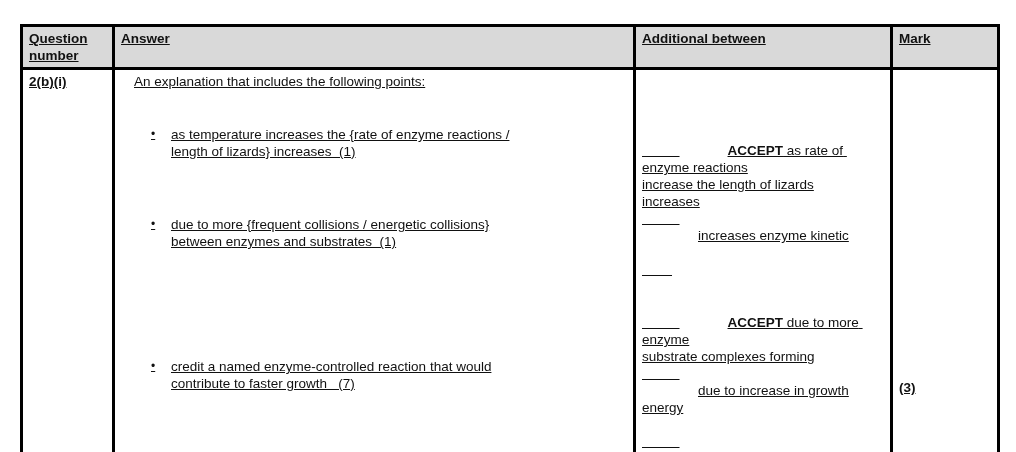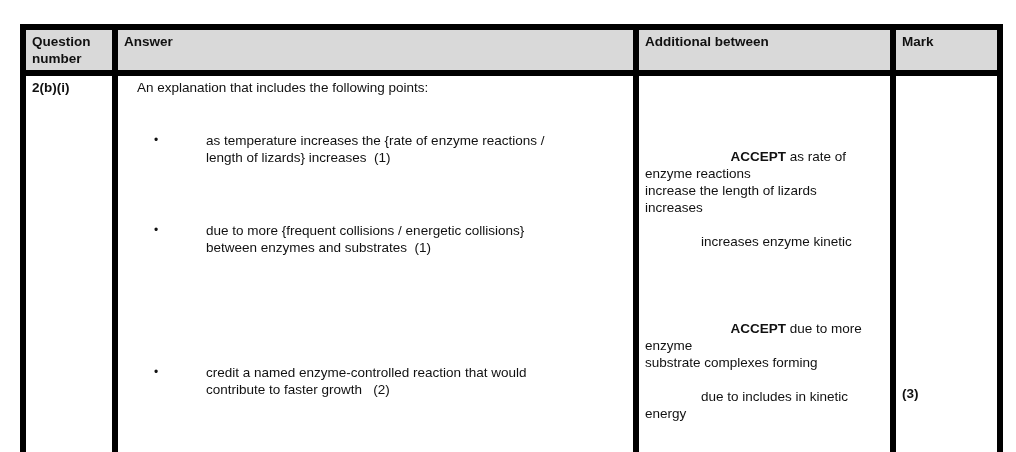--- a/index.html
+++ b/index.html
@@ -16,24 +16,25 @@
     left: 20px;
     top: 24px;
     width: 977px;
     border-collapse: collapse;
     table-layout: fixed;
     border: 2px solid #000000;
     font-size: 13.5px;
     line-height: 17px;
   }
   .ms-table th, .ms-table td {
-    border: 6px solid #000000;
+    border: 3px solid #000000;
     vertical-align: top;
     padding: 3px 6px;
     overflow: hidden;
+    text-decoration: underline;
   }
   .ms-table thead th {
     background: #d9d9d9;
     text-align: left;
     font-weight: bold;
     height: 31px;
     font-size: 13.5px;
   }
   .ms-table tbody td {
     height: 351px;
@@ -47,21 +48,20 @@
   }
   .bullet-row .bullet-glyph {
     width: 20px;
     margin-left: 30px;
     flex: 0 0 auto;
     font-size: 12px;
   }
   .bullet-row .bullet-text {
     white-space: pre-wrap;
     flex: 1 1 auto;
-    margin-left: 32px;
   }
   .b1 { margin-top: 36px; }
   .b2 { margin-top: 56px; }
   .b3 { margin-top: 108px; }
   .gblock { white-space: pre-wrap; }
   .g1 { margin-top: 52px; }
   .g2 { margin-top: 19px; }
   .accept-label { font-weight: bold; margin-left: 48px; }
   .indent-line {
     white-space: pre-wrap;
@@ -103,34 +103,34 @@
 length of lizards} increases  (1)</div>
         </div>
         <div class="bullet-row b2">
           <span class="bullet-glyph">•</span>
           <div class="bullet-text">due to more {frequent collisions / energetic collisions}
 between enzymes and substrates  (1)</div>
         </div>
         <div class="bullet-row b3">
           <span class="bullet-glyph">•</span>
           <div class="bullet-text">credit a named enzyme-controlled reaction that would
-contribute to faster growth   (2)</div>
+contribute to faster growth   (7)</div>
         </div>
       </td>
       <td>
         <div class="gblock g1">
           <span class="accept-label">ACCEPT</span><span> as rate of enzyme reactions
 increase the length of lizards
 increases</span>
           <div class="indent-line">increases enzyme kinetic</div>
         </div>
         <div class="gblock g2">
           <span class="accept-label">ACCEPT</span><span> due to more enzyme
 substrate complexes forming</span>
-          <div class="indent-line">due to includes in kinetic
+          <div class="indent-line">due to increase in growth
 energy</div>
           <div class="indent-line">increase in {metabolic
 reactions / metabolism}</div>
         </div>
 
       </td>
       <td>
         <div class="mark-value">(3)</div>
       </td>
     </tr>

